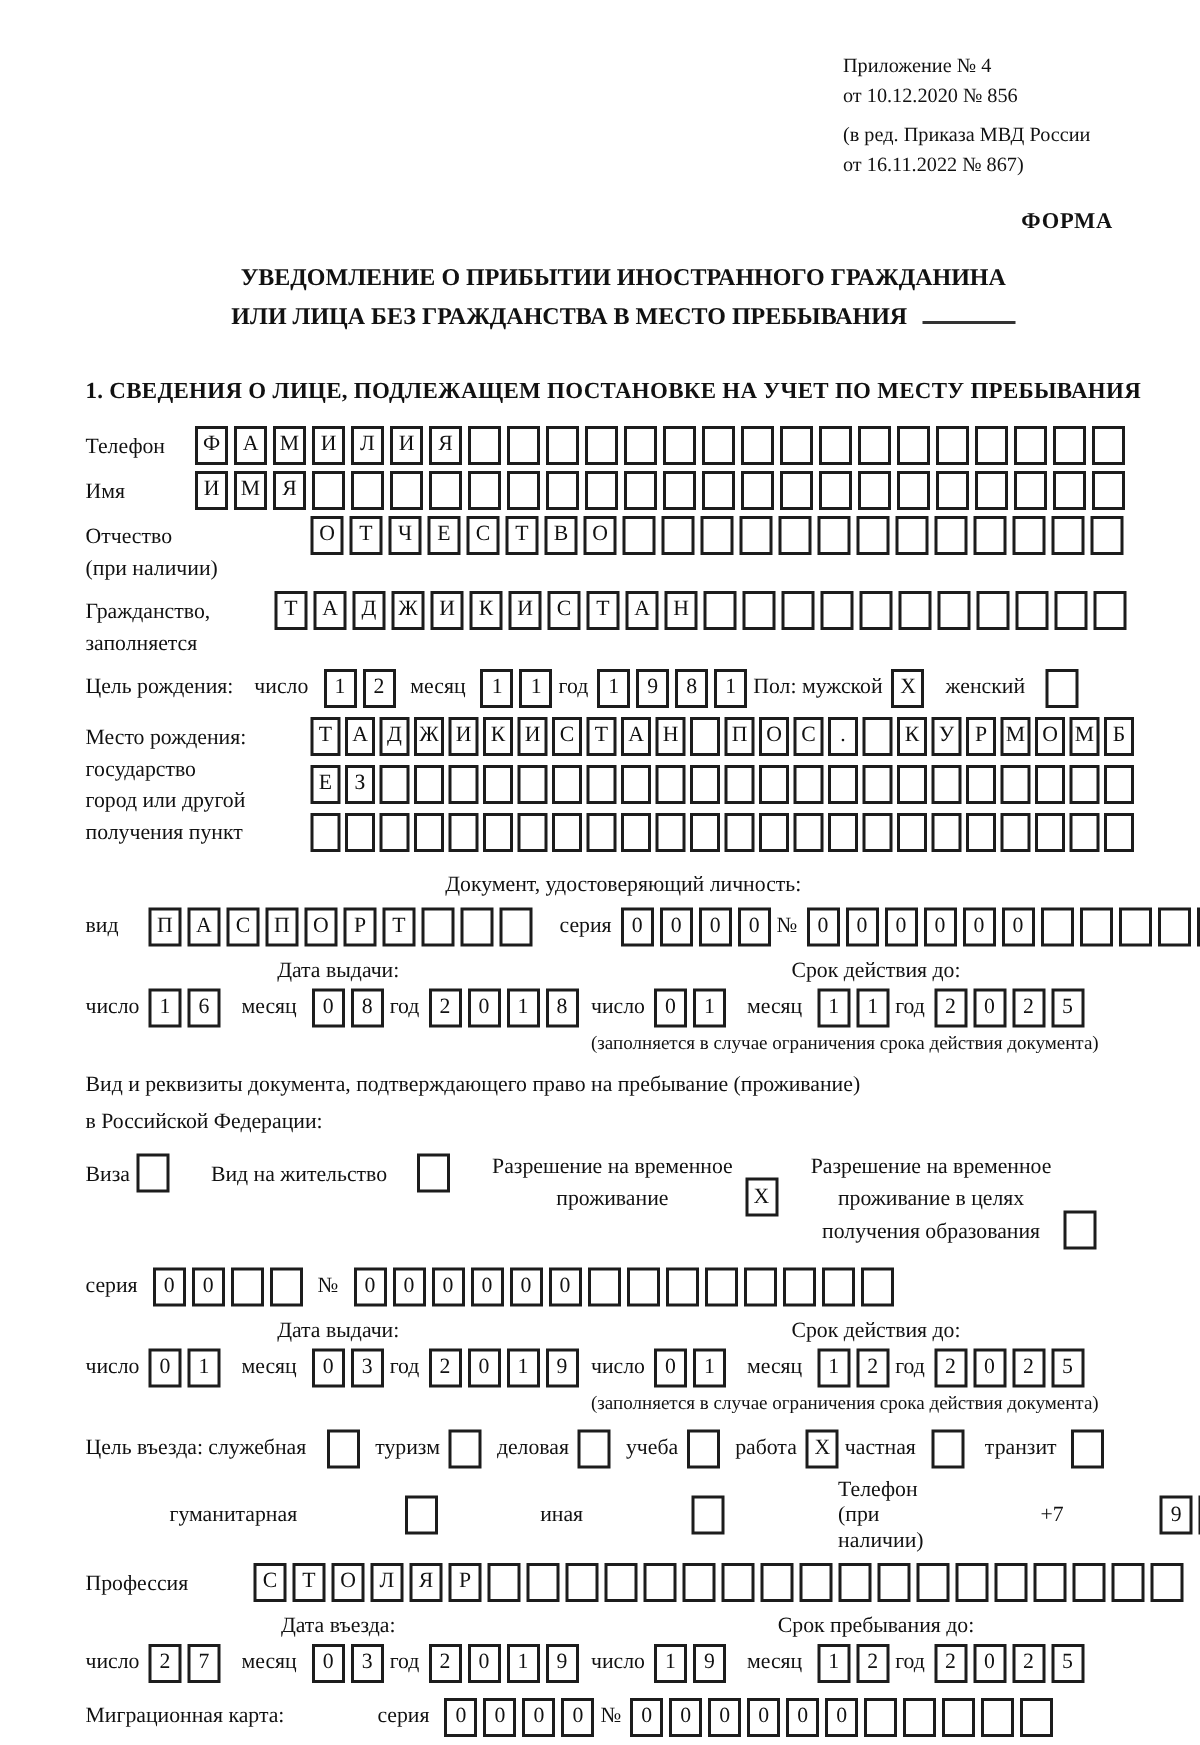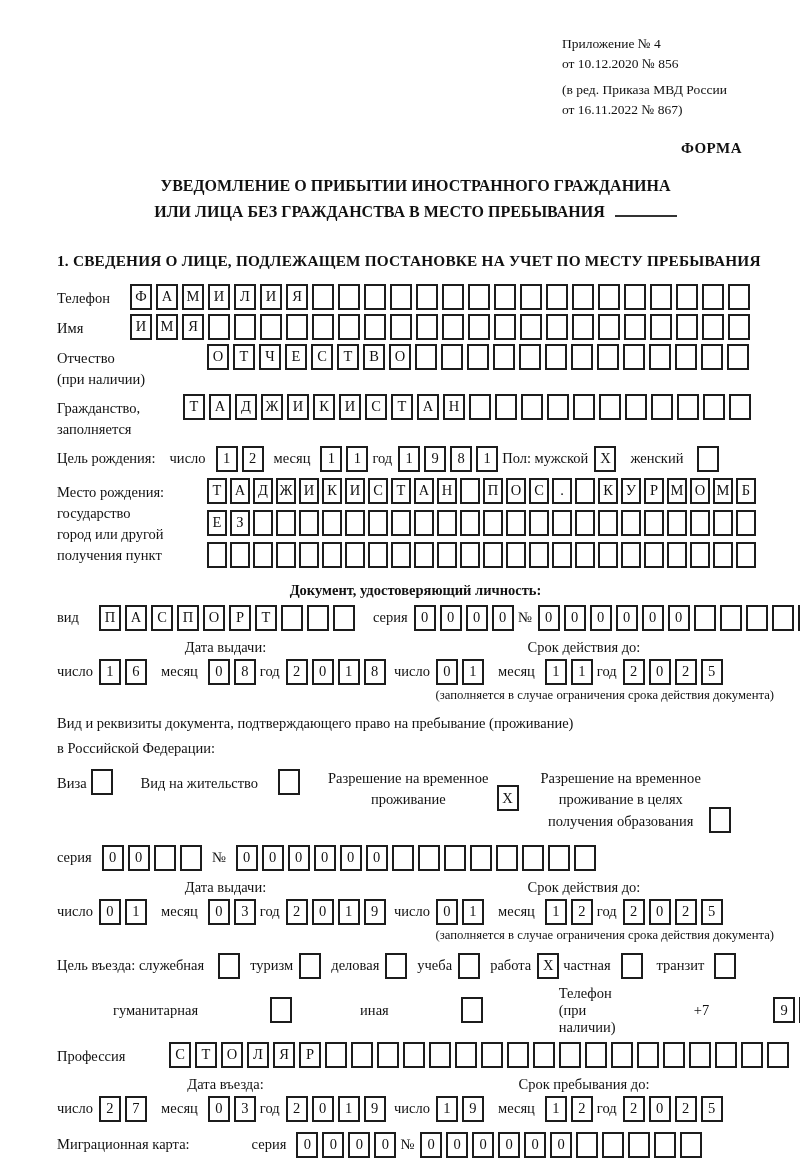--- a/index.html
+++ b/index.html
@@ -31,29 +31,29 @@
 
   .frow { display:flex; align-items:flex-start; margin-bottom:4px; }
   .flabel { font-size:14.5px; line-height:1.45; flex:none; padding-top:4px; }
   .w73 { width:73px; } .w150 { width:150px; } .w126 { width:126px; } .w112 { width:112px; }
   .stack > .boxes { margin-bottom:6px; }
 
   .inline { display:flex; align-items:center; }
   .inline .t { font-size:14.5px; }
   .sp6 { width:6px; flex:none; } .sp10 { width:10px; flex:none; } .sp14 { width:14px; flex:none; } .sp20 { width:20px; flex:none; }
 
-  .doc-head { text-align:center; font-weight:bold; font-size:14.5px; margin:8px 0 6px 0; }
+  .doc-head { text-align:center; font-weight:normal; font-size:14.5px; margin:8px 0 6px 0; }
 
   
   .date-pair { display:flex; margin-top:8px; }
   .dgroup { }
   .dg-left { width:47%; }
   .dg-right { flex:1; }
   .dtitle { text-align:center; font-size:14.5px; margin-bottom:3px; }
-  .dnote { font-size:12.7px; text-align:right; margin-top:3px; white-space:nowrap; }
+  .dnote { font-size:12.7px; margin-top:3px; white-space:nowrap; }
 
   .plain { font-size:14.5px; line-height:1.75; margin-top:8px; }
 
   .opts { display:flex; align-items:flex-start; margin-top:6px; }
   .opt { display:flex; align-items:flex-end; }
   .opt .txt { font-size:14.5px; text-align:center; line-height:1.5; }
   .opt .boxes { margin-left:8px; margin-top:1px; }
   .mt6 { margin-top:6px; } .mt10 { margin-top:10px; } .mt12 { margin-top:12px; }
 </style>
 </head>

